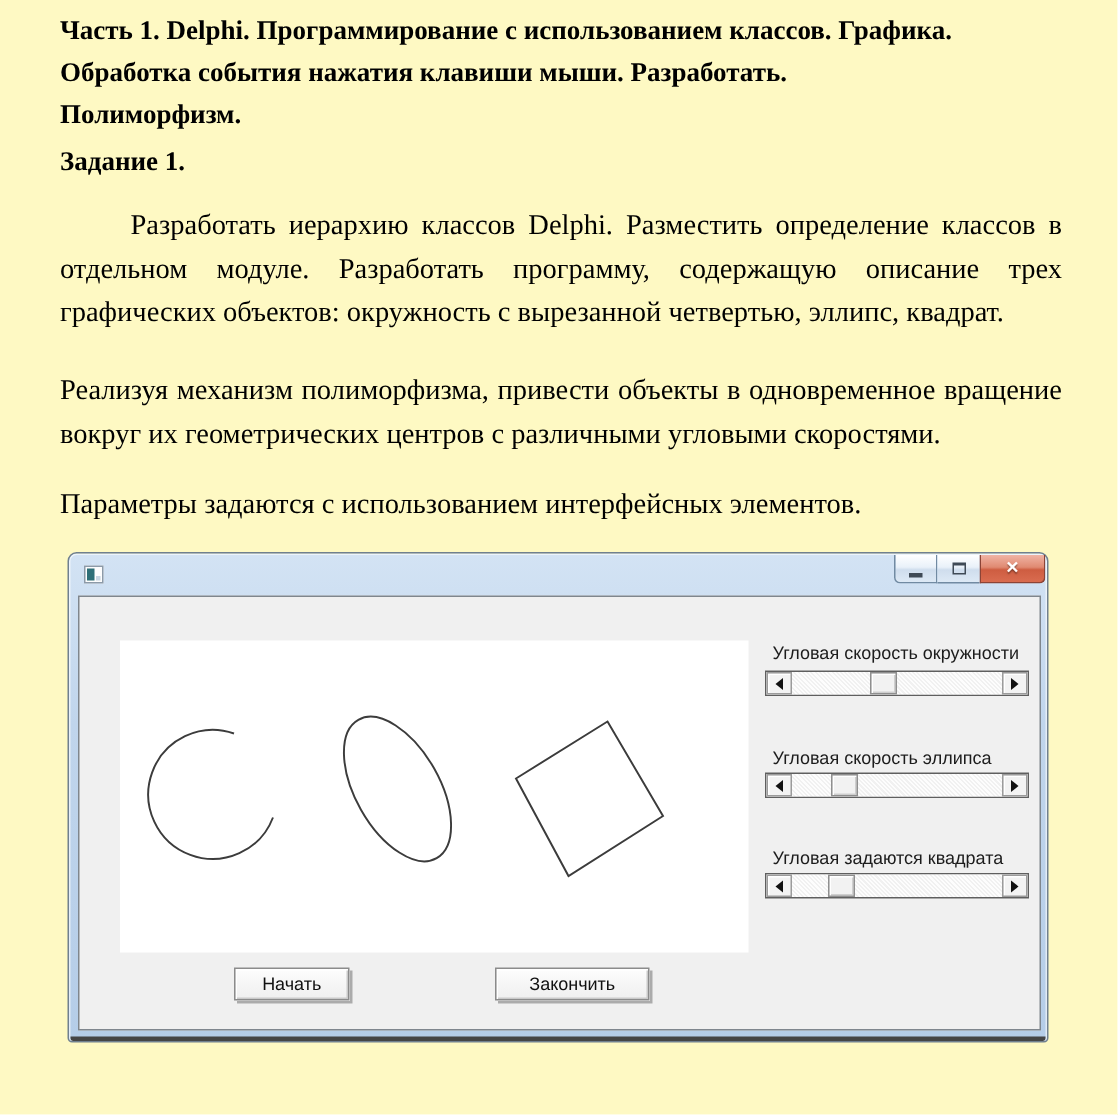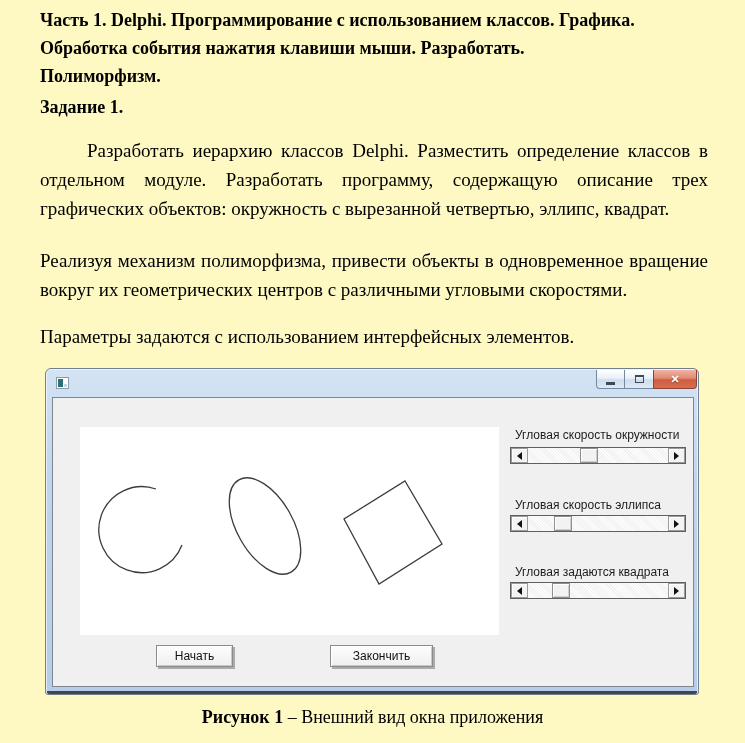--- a/index.html
+++ b/index.html
@@ -159,17 +159,14 @@
         </div>
       </div>
 
       <button class="win-btn btn-start">Начать</button>
       <button class="win-btn btn-finish">Закончить</button>
     </div>
 
     <div class="win-shadow"></div>
   </div>
 
-  <div class="caption">
-    <span class="cap-bold">Рисунок 1</span><span> – Внешний вид окна приложения</span>
-  </div>
 
 </div>
 
 </body></html>

